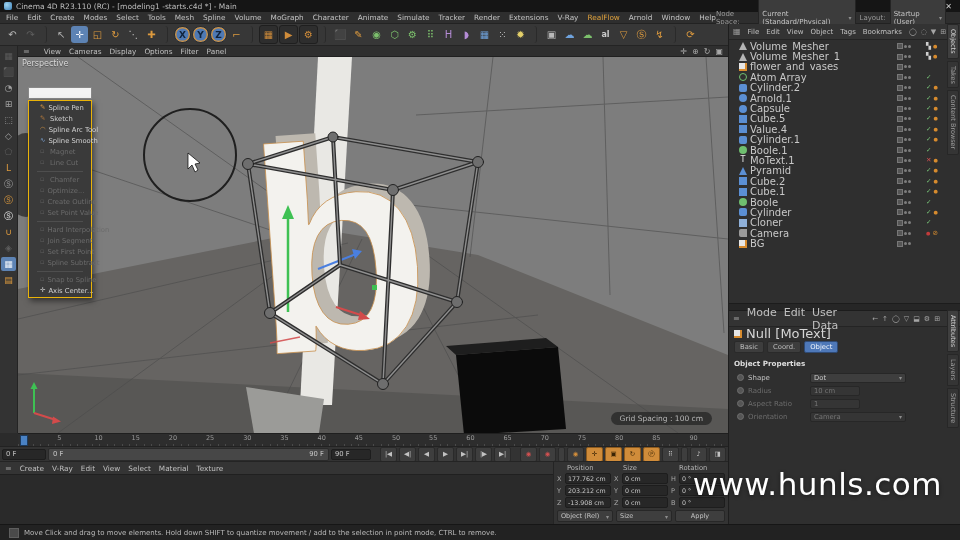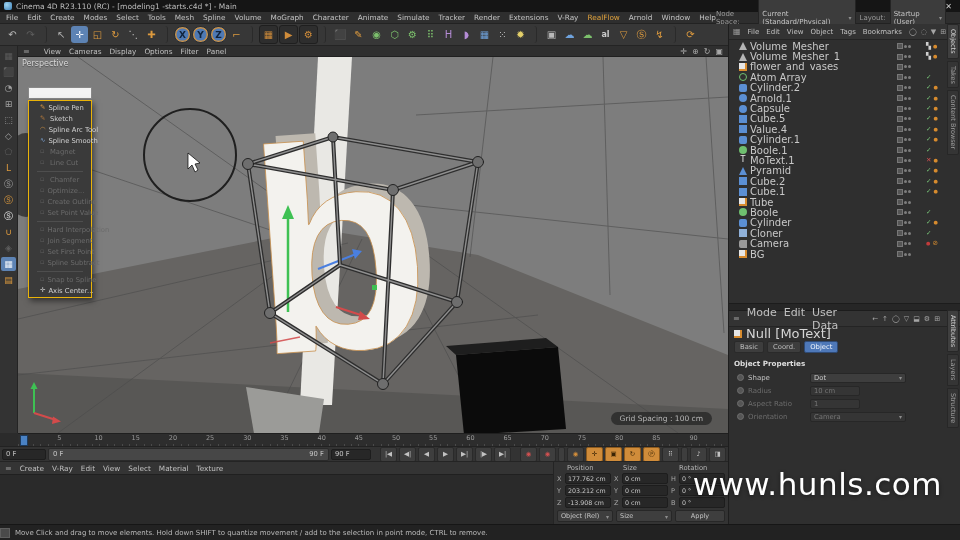--- a/index.html
+++ b/index.html
@@ -192,21 +192,21 @@
   .prop-row.disabled .prop-value{color:#767676;background:#353535;}
   
   .vtabs{position:absolute;right:0;width:14px;display:flex;flex-direction:column;gap:2px;align-items:center;}
   .vtabs.top{top:0;height:278px;}
   .vtabs.bottom{top:286px;height:214px;}
   .vtab{writing-mode:vertical-rl;font-size:6.5px;color:#9d9d9d;background:#353535;border:1px solid #272727;
         padding:4px 1px;border-radius:0 2px 2px 0;}
   .vtab.on{background:#3f3f3f;color:#cfcfcf;}
   
   .statusbar{position:absolute;left:0;top:524px;width:960px;height:16px;background:#222222;
-             border-top:1px solid #161616;display:flex;align-items:center;gap:5px;padding:0 0;box-sizing:border-box;}
+             border-top:1px solid #161616;display:flex;align-items:center;gap:5px;padding:0 9px;box-sizing:border-box;}
   .statusbar .sic{width:8px;height:8px;background:#4a4a4a;border:1px solid #5e5e5e;}
   .statusbar .st{font-size:7px;color:#b9b9b9;}
   
   .watermark{position:absolute;right:18px;top:466px;font-size:31px;color:#ffffff;
              text-shadow:0 1px 4px rgba(0,0,0,.45);letter-spacing:.5px;z-index:50;}
 </style>
 </head>
 <body>
 
 <div class="app">
@@ -990,30 +990,20 @@
             <i class="vb"></i>
             <i class="d1"></i>
             <i class="d2"></i>
           </span>
           <span class="om-tags">
             <span class="tag tag-check"></span>
             <span class="tag tag-phong"></span>
           </span>
         </div>
         <div class="om-row">
-          <span class="om-icon oi-page"></span>
-          <span class="om-name">Tube</span>
-          <span class="om-toggles">
-            <i class="vb"></i>
-            <i class="d1"></i>
-            <i class="d2"></i>
-          </span>
-          <span class="om-tags"></span>
-        </div>
-        <div class="om-row">
           <span class="om-icon oi-boole"></span>
           <span class="om-name">Boole</span>
           <span class="om-toggles">
             <i class="vb"></i>
             <i class="d1"></i>
             <i class="d2"></i>
           </span>
           <span class="om-tags">
             <span class="tag tag-check"></span>
           </span>

